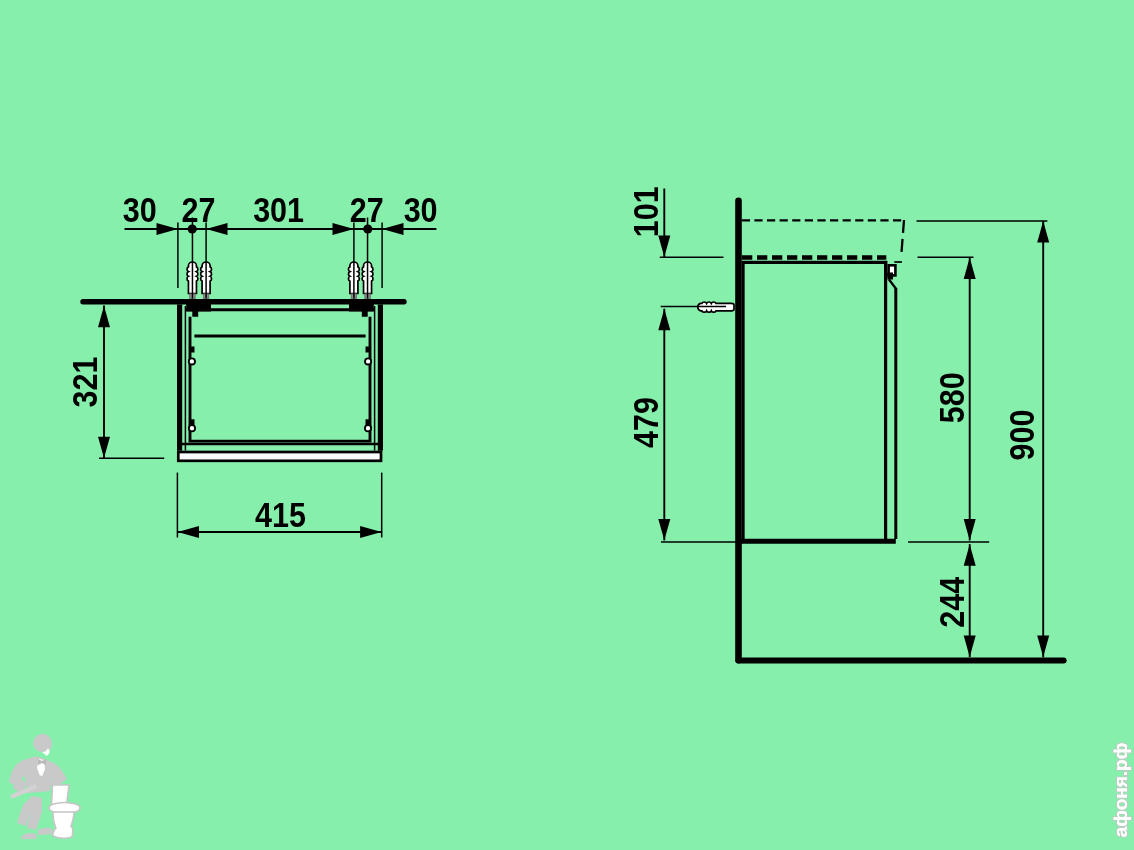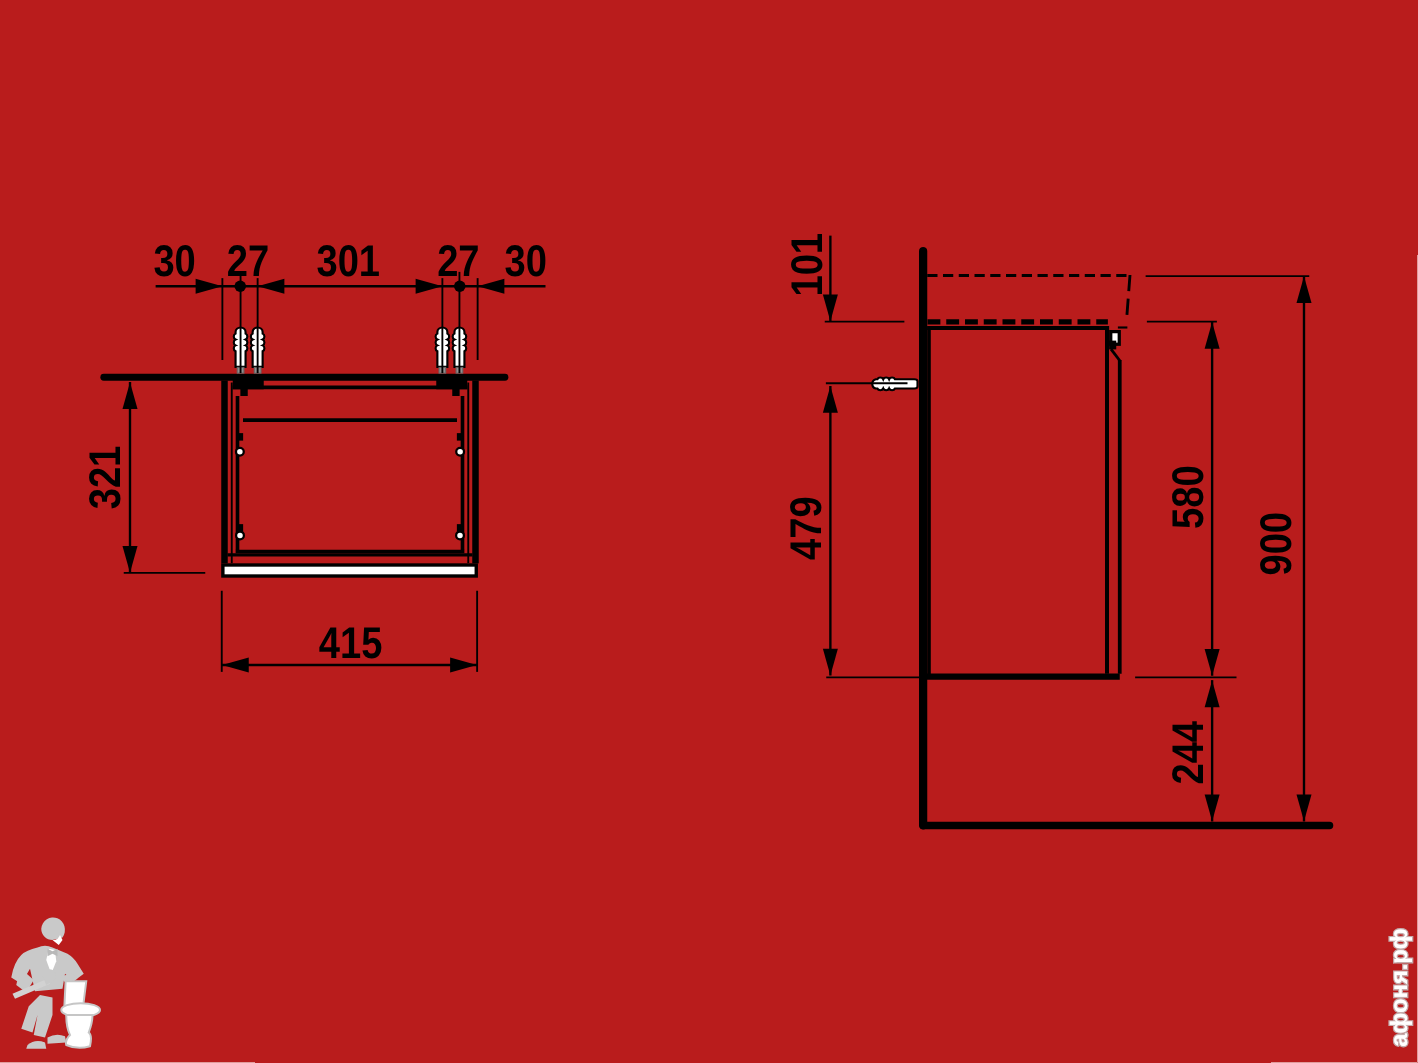--- a/index.html
+++ b/index.html
@@ -1,16 +1,16 @@
 <!DOCTYPE html>
 <html><head>
 <meta charset="utf-8">
 <style>
   html,body{margin:0;padding:0;background:#fff;}
-  #page{position:relative;width:1134px;height:850px;background:#b91c1c;overflow:hidden;}
+  #page{position:relative;width:1134px;height:850px;background:#86efac;overflow:hidden;}
   svg{position:absolute;left:0;top:0;}
   text{font-family:"Liberation Sans",sans-serif;font-weight:bold;font-size:35.5px;fill:#000;}
 </style>
 </head>
 <body>
 <div id="page">
 <svg width="1134" height="850" viewBox="0 0 1134 850" fill="none" stroke="none">
 
 <path d="M83,301.8 H404" stroke="#000" stroke-width="5.4" stroke-linecap="round"></path>
 

